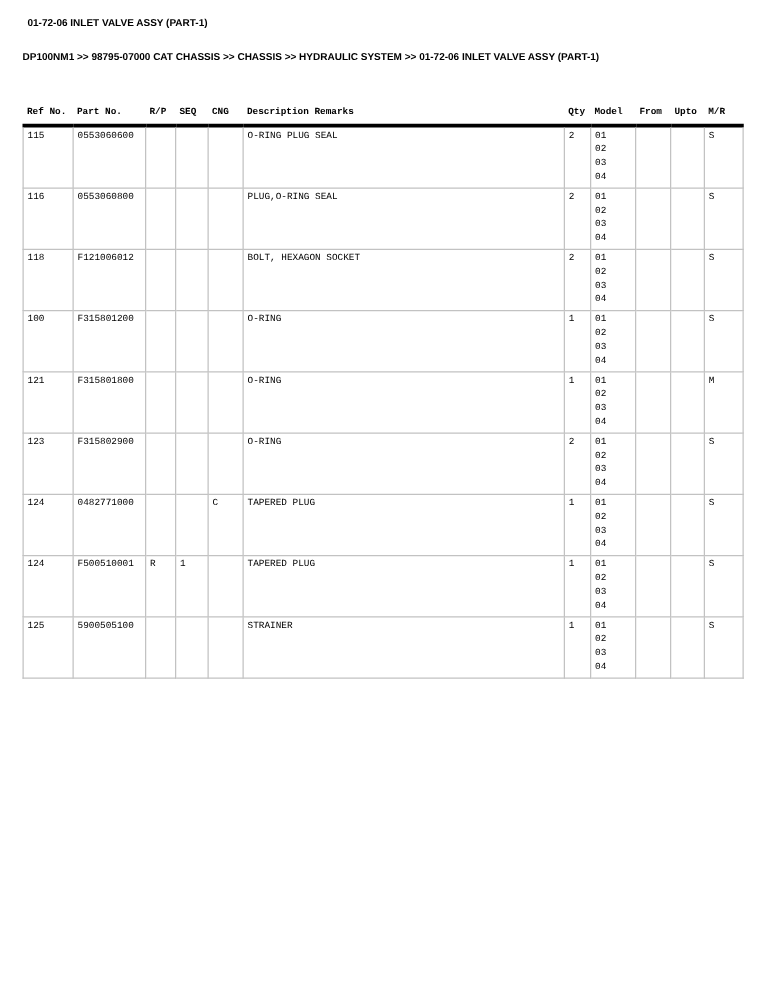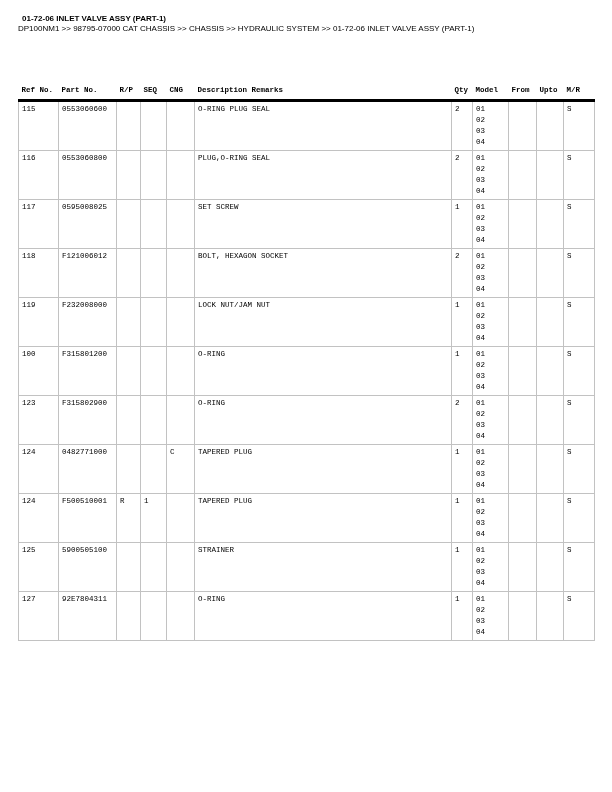--- a/index.html
+++ b/index.html
@@ -14,22 +14,22 @@
     width: 612px; height: 792px;
     background: #ffffff;
     overflow: hidden;
   }
   .page-title {
     position: absolute; left: 22px; top: 14px;
     font-size: 8px; font-weight: 700;
     white-space: nowrap;
   }
   .breadcrumb {
-    position: absolute; left: 18px; top: 24px;
-    font-size: 8px; font-weight: 400;
+    position: absolute; left: 18px; top: 41px;
+    font-size: 8px; font-weight: 700;
     white-space: nowrap;
   }
   table.parts {
     position: absolute; left: 18px; top: 84px;
     width: 576px;
     border-collapse: collapse;
     table-layout: fixed;
     font-family: Liberation Mono, monospace;
   }
   table.parts th {
@@ -119,88 +119,72 @@
       <td>2</td>
       <td class="model-cell">01
 02
 03
 04</td>
       <td></td>
       <td></td>
       <td>S</td>
     </tr>
 
-    <tr>
-      <td>117</td>
-      <td>0595008025</td>
-      <td></td>
-      <td></td>
-      <td></td>
-      <td>SET SCREW</td>
-      <td>1</td>
-      <td class="model-cell">01
-02
-03
-04</td>
-      <td></td>
-      <td></td>
-      <td>S</td>
-    </tr>
 
     <tr>
       <td>118</td>
       <td>F121006012</td>
       <td></td>
       <td></td>
       <td></td>
       <td>BOLT, HEXAGON SOCKET</td>
       <td>2</td>
       <td class="model-cell">01
 02
 03
 04</td>
       <td></td>
       <td></td>
       <td>S</td>
     </tr>
 
-    <tr>
-      <td>119</td>
-      <td>F232008000</td>
-      <td></td>
-      <td></td>
-      <td></td>
-      <td>LOCK NUT/JAM NUT</td>
-      <td>1</td>
-      <td class="model-cell">01
-02
-03
-04</td>
-      <td></td>
-      <td></td>
-      <td>S</td>
-    </tr>
 
     <tr>
       <td>100</td>
       <td>F315801200</td>
       <td></td>
       <td></td>
       <td></td>
       <td>O-RING</td>
       <td>1</td>
       <td class="model-cell">01
 02
 03
 04</td>
       <td></td>
       <td></td>
       <td>S</td>
     </tr>
 
+    <tr>
+      <td>121</td>
+      <td>F315801800</td>
+      <td></td>
+      <td></td>
+      <td></td>
+      <td>O-RING</td>
+      <td>1</td>
+      <td class="model-cell">01
+02
+03
+04</td>
+      <td></td>
+      <td></td>
+      <td>M</td>
+    </tr>
 
 
     <tr>
       <td>123</td>
       <td>F315802900</td>
       <td></td>
       <td></td>
       <td></td>
       <td>O-RING</td>
       <td>2</td>
@@ -258,32 +242,16 @@
       <td class="model-cell">01
 02
 03
 04</td>
       <td></td>
       <td></td>
       <td>S</td>
     </tr>
 
 
-    <tr>
-      <td>127</td>
-      <td>92E7804311</td>
-      <td></td>
-      <td></td>
-      <td></td>
-      <td>O-RING</td>
-      <td>1</td>
-      <td class="model-cell">01
-02
-03
-04</td>
-      <td></td>
-      <td></td>
-      <td>S</td>
-    </tr>
   </tbody>
   </table>
 
 </div>
 
 </body></html>

